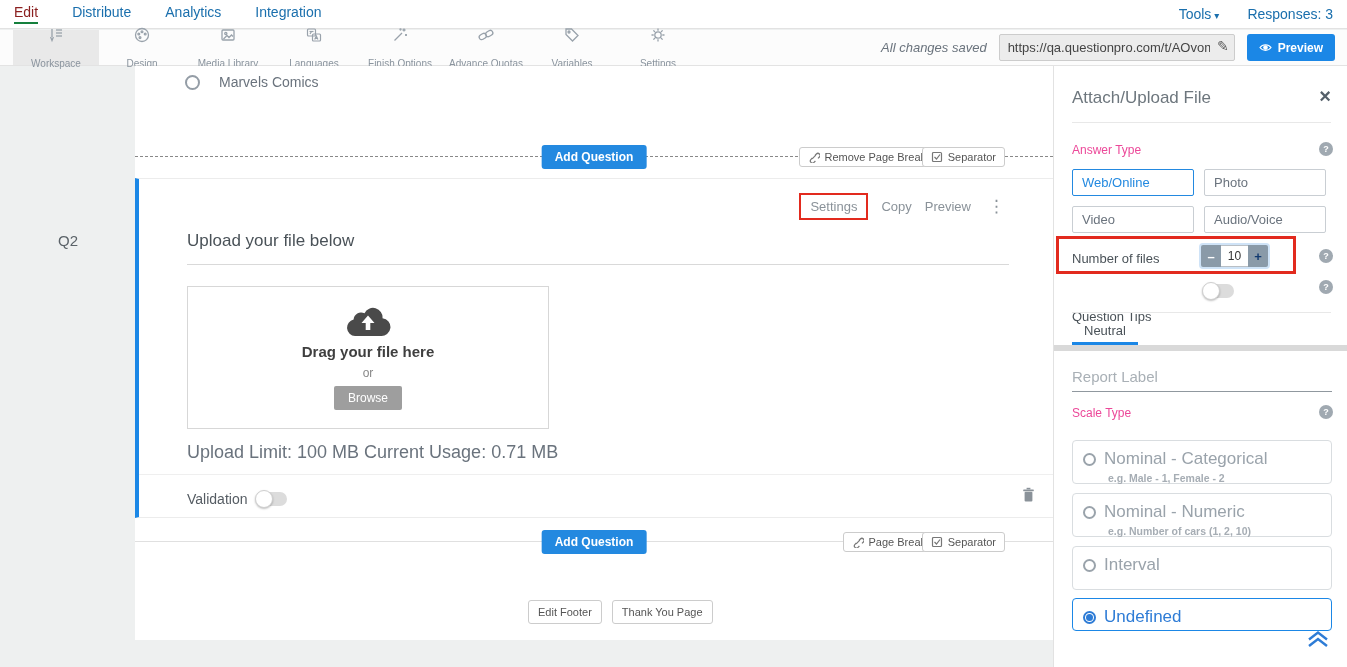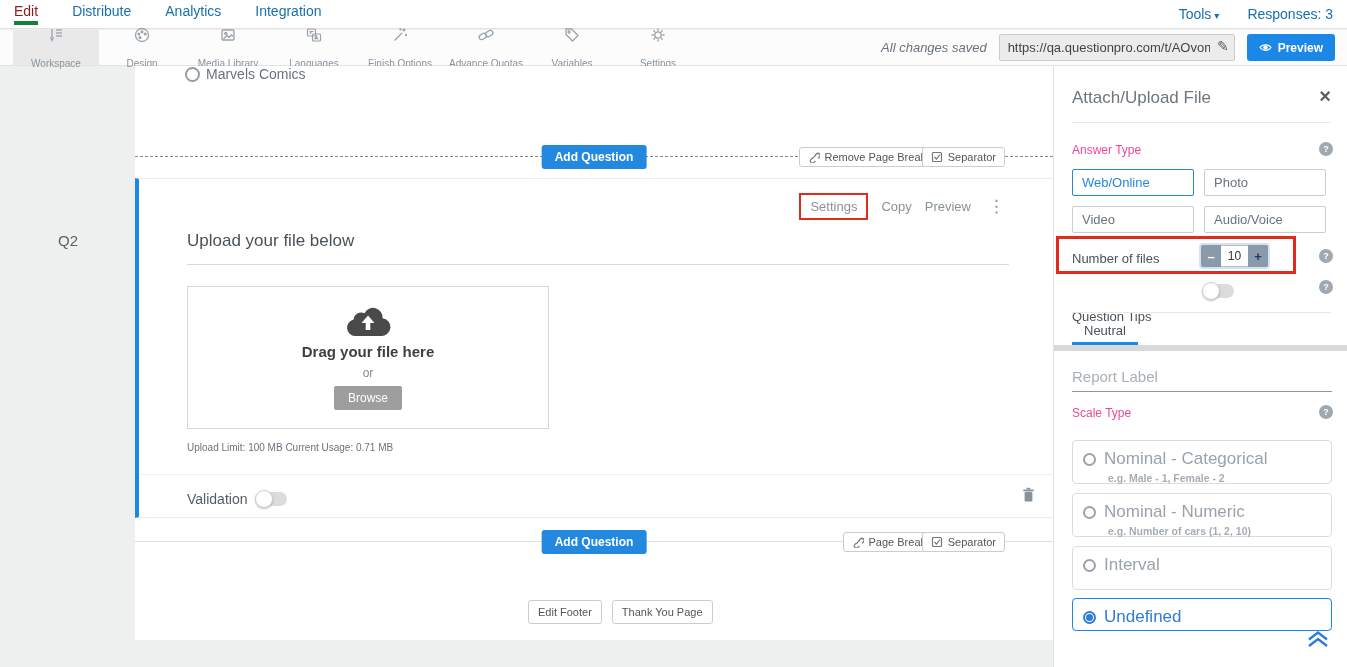--- a/index.html
+++ b/index.html
@@ -4,61 +4,61 @@
 <style>
   * { margin:0; padding:0; box-sizing:border-box; }
   html,body { width:1347px; height:667px; }
   body { position:relative; background:#eef0f0; font-family:"Liberation Sans",sans-serif; overflow:hidden; color:#4a5258; }
   svg { display:block; }
 
   
   .topnav { position:absolute; top:0; left:0; width:1347px; height:29px; background:#fff; border-bottom:1px solid #e2e2e2; display:flex; align-items:center; padding:0 14px; }
   .topnav .links { display:flex; gap:34px; }
   .navlink { font-size:14px; color:#1a6fad; cursor:pointer; }
-  .navlink.active { color:#8b2020; border-bottom:4px solid #15803d; padding-bottom:2px; }
+  .navlink.active { color:#8b2020; border-bottom:2px solid #15803d; padding-bottom:2px; }
   .topnav .right { margin-left:auto; display:flex; gap:28px; align-items:center; font-size:14px; color:#1a6fad;text-align:center; }
   .caret { font-size:10px; margin-left:3px; }
 
   
   .toolbar { position:absolute; top:30px; left:0; width:1347px; height:36px; background:#fcfcfc; border-bottom:1px solid #e3e3e3; display:flex; align-items:stretch; padding-left:13px; }
   .tool { width:86px; display:flex; flex-direction:column; align-items:center; justify-content:center; gap:14px; cursor:pointer; }
   .tool .lbl { font-size:10px; color:#8a949e; white-space:nowrap; }
   .tool.active { background:#e9e9e9; }
   .toolbar .tb-right { margin-left:auto; display:flex; align-items:center; gap:12px; padding-right:12px; }
   .saved { font-style:italic; font-size:13px; color:#6a737d; }
   .urlwrap { position:relative; }
   .urlwrap input { width:236px; height:27px; background:#ececec; border:1px solid #ccc; border-radius:2px; font-size:13px; color:#444; padding:0 24px 0 8px; font-family:"Liberation Sans",sans-serif; }
   .urlpencil { position:absolute; right:6px; top:4px; font-size:14px; color:#555; cursor:pointer; }
   .btn-preview { height:27px; background:#1b87e6; color:#fff; border:none; border-radius:3px; font-size:12px; font-weight:bold; display:flex; align-items:center; gap:6px; padding:0 12px; cursor:pointer; font-family:"Liberation Sans",sans-serif; }
 
   
   .q-label { position:absolute; left:58px; top:232px; font-size:15px; color:#5a6268; }
   .card { position:absolute; left:135px; top:66px; width:918px; height:574px; background:#fff; }
-  .prev-opt { position:absolute; left:50px; top:0px; display:flex; align-items:center; gap:6px; }
+  .prev-opt { position:absolute; left:50px; top:8px; display:flex; align-items:center; gap:19px; }
   .radio-ring { width:15px; height:15px; border:2px solid #949da6; border-radius:50%; background:#fff; }
   .prev-opt .txt { font-size:14px; color:#6a737d; }
 
   .break-row { position:absolute; left:0; width:918px; height:0; }
   .break-row.dashed { border-top:1px dashed #888; }
   .break-row.solid { border-top:1px solid #e0e0e0; }
   .btn-addq { position:absolute; left:50%; top:0; transform:translate(-50%,-50%); background:#2389e0; color:#fff; border:none; border-radius:3px; font-size:12px; font-weight:bold; padding:5px 13px; cursor:pointer; font-family:"Liberation Sans",sans-serif; white-space:nowrap; }
   .btn-mini { position:absolute; top:0; transform:translateY(-50%); background:#fff; border:1px solid #ccc; border-radius:3px; font-size:11px; color:#555; padding:3px 8px; display:flex; align-items:center; gap:5px; cursor:pointer; white-space:nowrap; font-family:"Liberation Sans",sans-serif; }
 
   .qblock { position:absolute; left:0; top:112px; width:918px; height:340px; background:#fff; border-left:4px solid #1b87e6; border-top:1px solid #ececec; border-bottom:1px solid #ececec; }
   .q-actions { position:absolute; top:14px; right:44px; display:flex; align-items:center; gap:13px; font-size:13px; color:#8a9299; }
   .q-actions .act { cursor:pointer; }
   .red-box-settings { border:2px solid #e22a1e; padding:4px 9px; }
   .kebab { font-size:17px; color:#8a9299; cursor:pointer; padding:0 4px; }
   .q-title { position:absolute; left:48px; top:52px; width:822px; font-size:17px; color:#4a5258; padding-bottom:13px; border-bottom:1px solid #d9d9d9; }
 
   .dropzone { position:absolute; left:48px; top:107px; width:362px; height:143px; border:1px solid #d7d7d7; display:flex; flex-direction:column; align-items:center; justify-content:center; gap:6px; }
   .dz-title { font-size:15px; font-weight:bold; color:#3f3f3f; }
   .dz-or { font-size:12px; color:#888; }
   .btn-browse { background:#9e9e9e; color:#fff; border:none; border-radius:2px; font-size:12px; padding:5px 14px; cursor:pointer; font-family:"Liberation Sans",sans-serif; }
-  .upload-info { position:absolute; left:48px; top:263px; font-size:10px; color:#6a737d; }
+  .upload-info { position:absolute; left:48px; top:263px; font-size:18px; color:#6a737d; }
   .q-divider { position:absolute; left:0; top:295px; width:100%; border-top:1px solid #efefef; }
   .validation-row { position:absolute; left:48px; top:312px; display:flex; align-items:center; gap:10px; }
   .validation-row .txt { font-size:14px; color:#555c63; }
   .toggle { position:relative; width:30px; height:14px; background:#dcdcdc; border-radius:8px; cursor:pointer; }
   .toggle .knob { position:absolute; left:-2px; top:-2px; width:18px; height:18px; background:#fff; border:1px solid #cfcfcf; border-radius:50%; box-shadow:0 1px 2px rgba(0,0,0,.25); }
   .trash { position:absolute; right:18px; top:308px; cursor:pointer; }
 
   .footer-btns { position:absolute; left:393px; top:534px; display:flex; gap:10px; }
   .btn-footer { background:#fff; border:1px solid #ccc; border-radius:3px; font-size:11px; color:#555; padding:5px 9px; cursor:pointer; white-space:nowrap; font-family:"Liberation Sans",sans-serif; }
 

